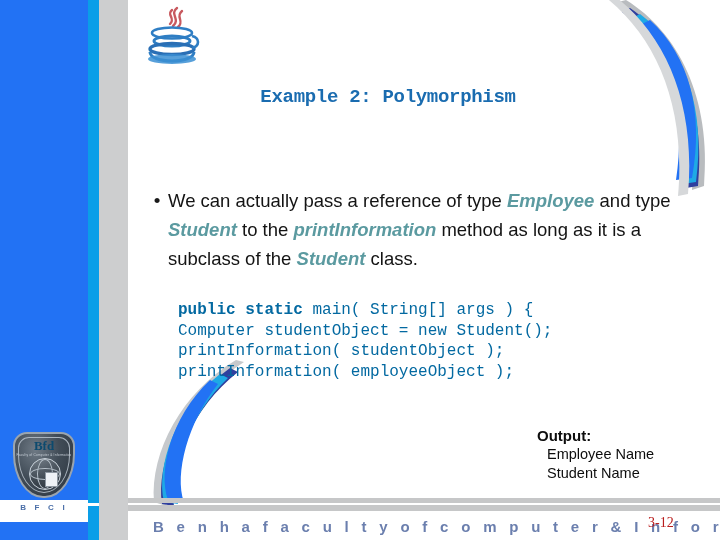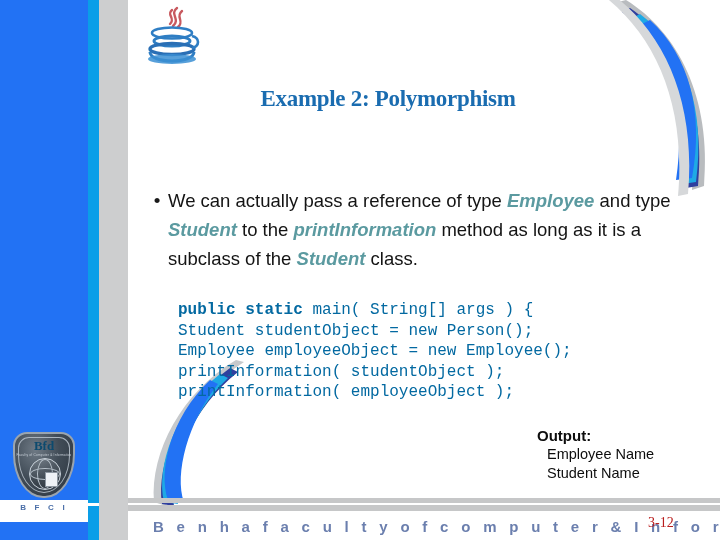--- a/index.html
+++ b/index.html
@@ -157,25 +157,25 @@
     width: 150px; height: 150px;
     pointer-events: none;
   }
 
   
   .title {
     position: absolute;
     left: 128px; top: 86px;
     width: 520px;
     text-align: center;
-    font-size: 23px;
+    font-size: 19px;
     font-weight: bold;
     color: #1a6cb0;
     letter-spacing: -0.3px;
-    font-family: Liberation Serif, serif;
+    font-family: Liberation Mono, monospace;
   }
 
   
   .bullet-block {
     position: absolute;
     left: 146px; top: 186px;
     width: 548px;
   }
   .bullet-row {
     display: flex;
@@ -339,22 +339,21 @@
 
   <div class="bullet-block">
     <div class="bullet-row">
       <div class="bullet-dot">•</div>
       <div class="bullet-text"><span>We can actually pass a reference of type </span><span class="kw">Employee</span><span> and type </span><span class="kw">Student</span><span> to the </span><span class="kw">printInformation</span><span> method as long as it is a subclass of the </span><span class="kw">Student</span><span> class.</span></div>
     </div>
   </div>
 
   <div class="code-block">
     <div><span class="code-bold">public static</span><span> main( String[] args ) {</span></div>
-    <div>Student studentObject = new Person();</div>
-    <div>Employee employeeObject = new Employee();</div>
+    <div>Computer studentObject = new Student();</div>
     <div>printInformation( studentObject );</div>
     <div>printInformation( employeeObject );</div>
   </div>
 
   <div class="output-block">
     <div class="output-label">Output:</div>
     <div class="output-line">Employee Name</div>
     <div class="output-line">Student Name</div>
   </div>
 

